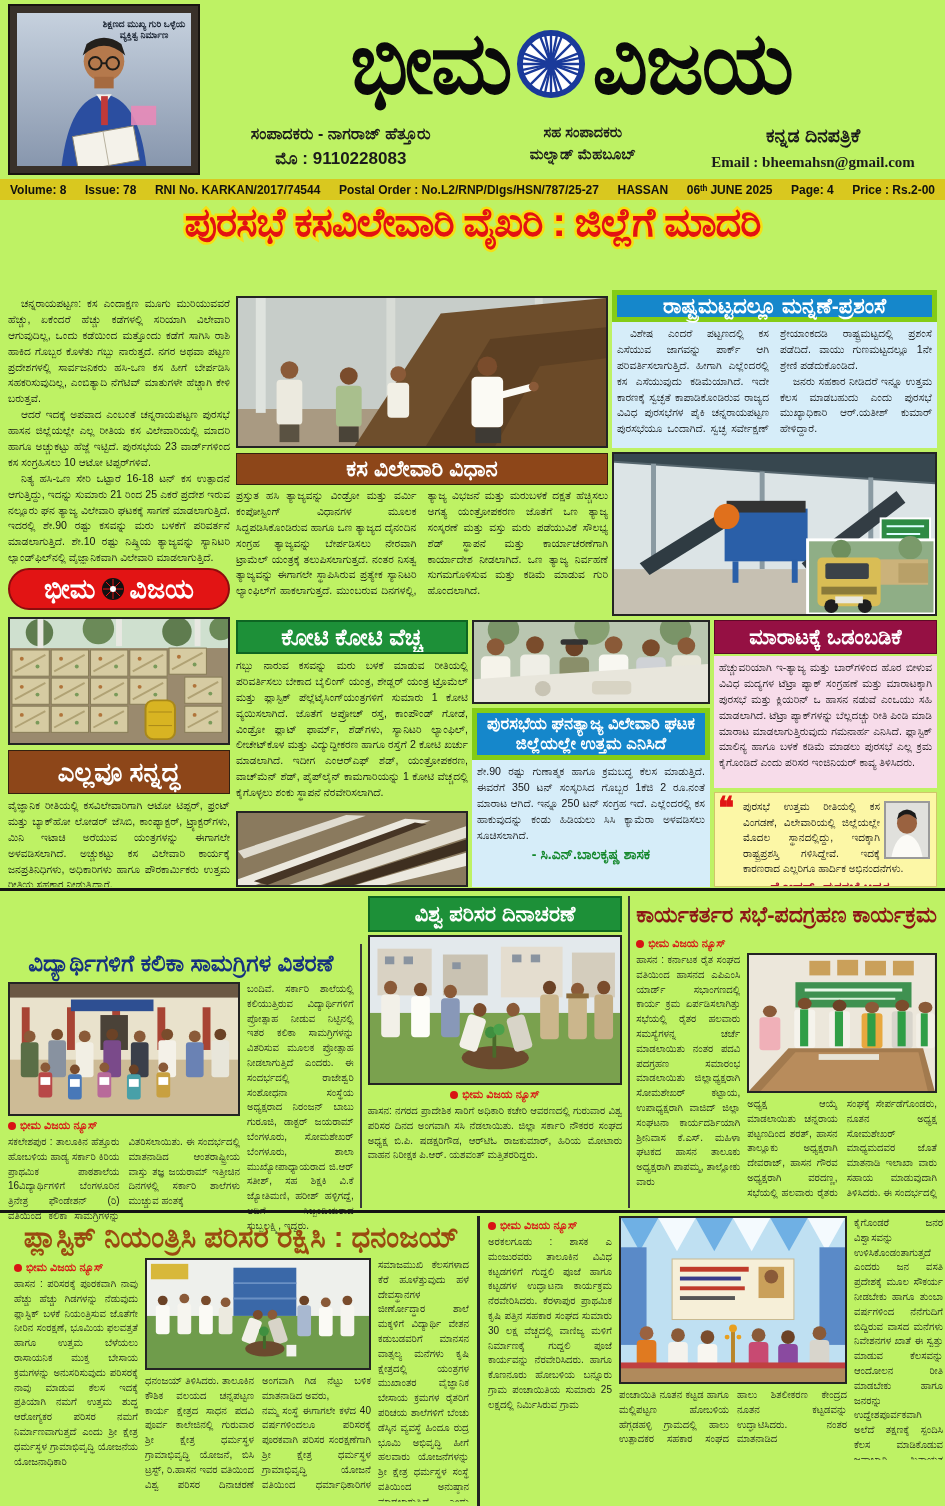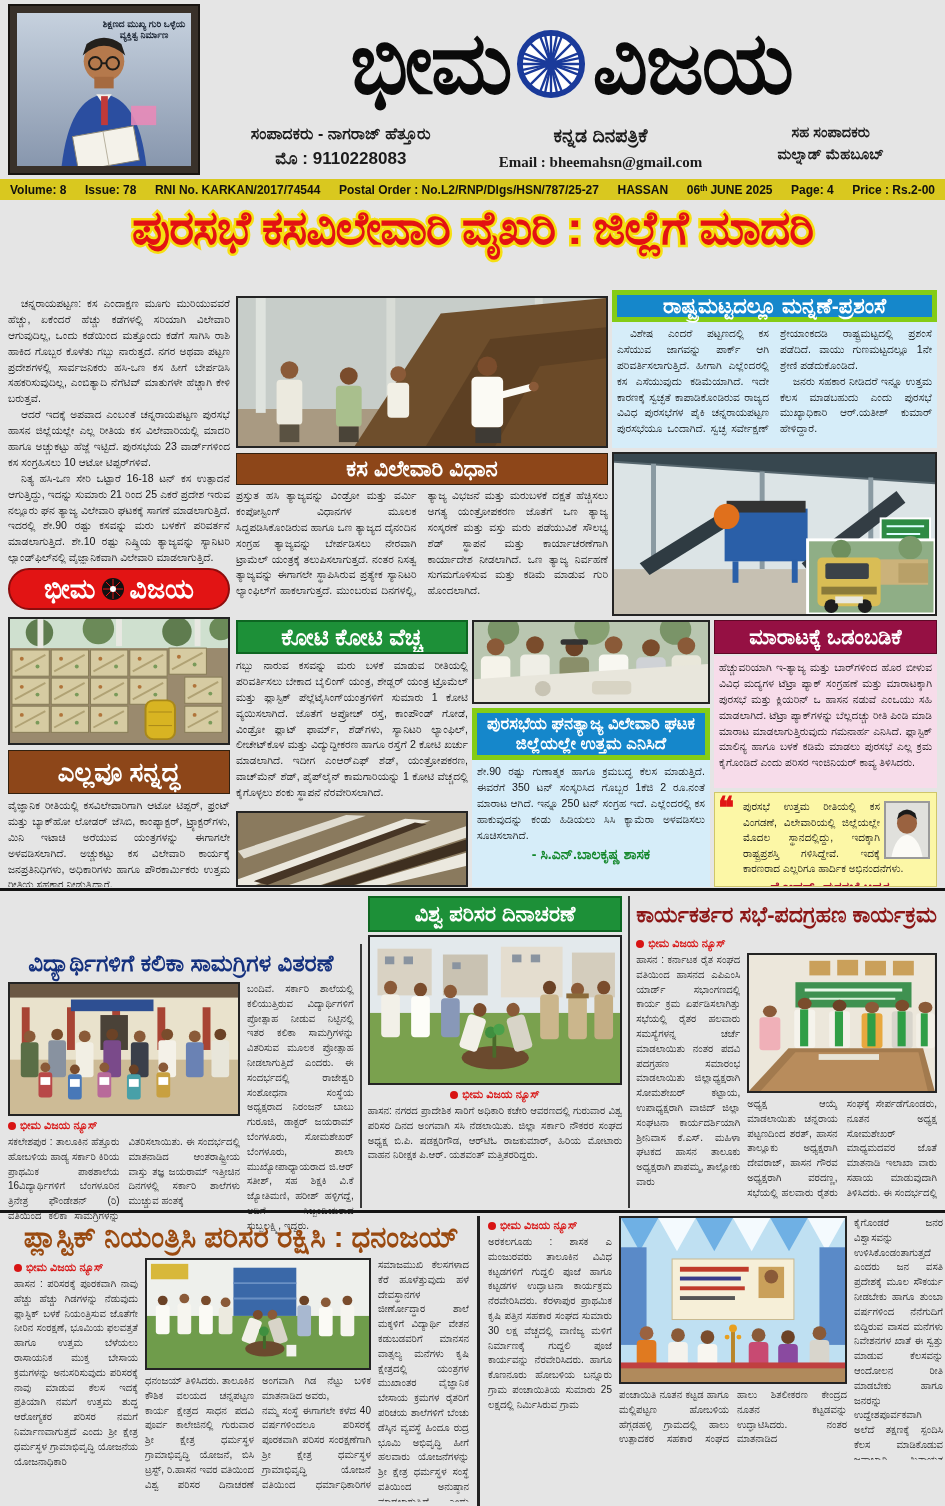--- a/index.html
+++ b/index.html
@@ -1,20 +1,20 @@
 <!DOCTYPE html>
 <html><head>
 <meta charset="utf-8">
 <style>
   * { margin:0; padding:0; box-sizing:border-box; }
   html,body { background:#777; }
   body { font-family:"Liberation Sans", sans-serif; }
   .page {
     position:relative; width:945px; height:1506px; margin:0 auto;
-    background:#e5e5e5; overflow:hidden; color:#1b1b1b;
+    background:#bef264; overflow:hidden; color:#1b1b1b;
   }
   
   .masthead { position:absolute; left:0; top:0; width:945px; height:178px; }
   .frame {
     position:absolute; left:10px; top:6px; width:188px; height:167px;
     border:7px solid #39312a; outline:2px solid #181410; background:#9aa8bc; overflow:hidden;
   }
   .frame-caption {
     position:absolute; right:4px; top:6px; width:86px;
     font-size:9px; font-weight:bold; color:#16202e; text-align:center; line-height:1.25;
@@ -35,21 +35,21 @@
   .blk-co { flex:0.9; font-weight:800; font-size:14.5px; line-height:1.7; }
   
   .info-bar {
     position:absolute; left:0; top:179px; width:945px; height:21px;
     background:#d9c81f; display:flex; align-items:center; justify-content:space-between;
     padding:0 10px; font-size:12px; font-weight:bold; color:#101010; white-space:nowrap;
   }
   
   .lead-headline {
     position:absolute; left:0; top:200px; width:945px; text-align:center;
-    font-size:47px; font-weight:800; color:#e31212; white-space:nowrap;
+    font-size:40px; font-weight:800; color:#e31212; white-space:nowrap;
     -webkit-text-stroke:5px #f6df12; paint-order:stroke fill; letter-spacing:-1px;
   }
   
   .lead { position:absolute; left:8px; top:290px; width:929px; height:597px; }
   .abs { position:absolute; overflow:hidden; }
   .bodytxt { font-size:10.6px; line-height:1.5; text-align:justify; color:#141414; }
   .bodytxt p { text-indent:13px; }
   .twocol { column-count:2; column-gap:11px; }
   .photo { border:2px solid #242424; background:#cfcfcf; }
   .photo svg { display:block; width:100%; height:100%; }
@@ -154,27 +154,27 @@
         <circle cx="36" cy="36" r="7" fill="#1a3a9a"></circle>
       </svg>
       <span>ವಿಜಯ</span>
     </div>
 
     <div class="mast-sub">
       <div class="blk blk-editor">
         <div>ಸಂಪಾದಕರು - ನಾಗರಾಜ್ ಹೆತ್ತೂರು</div>
         <div class="mob">ಮೊ : 9110228083</div>
       </div>
+      <div class="blk blk-co">
+        <div>ಸಹ ಸಂಪಾದಕರು</div>
+        <div>ಮಲ್ನಾಡ್ ಮೆಹಬೂಬ್</div>
+      </div>
       <div class="blk blk-tag">
         <div class="tag">ಕನ್ನಡ ದಿನಪತ್ರಿಕೆ</div>
         <div class="em">Email : bheemahsn@gmail.com</div>
-      </div>
-      <div class="blk blk-co">
-        <div>ಸಹ ಸಂಪಾದಕರು</div>
-        <div>ಮಲ್ನಾಡ್ ಮೆಹಬೂಬ್</div>
       </div>
     </div>
   </header>
 
   <div class="info-bar">
     <span>Volume: 8</span>
     <span>Issue: 78</span>
     <span>RNI No. KARKAN/2017/74544</span>
     <span>Postal Order : No.L2/RNP/Dlgs/HSN/787/25-27</span>
     <span>HASSAN</span>

